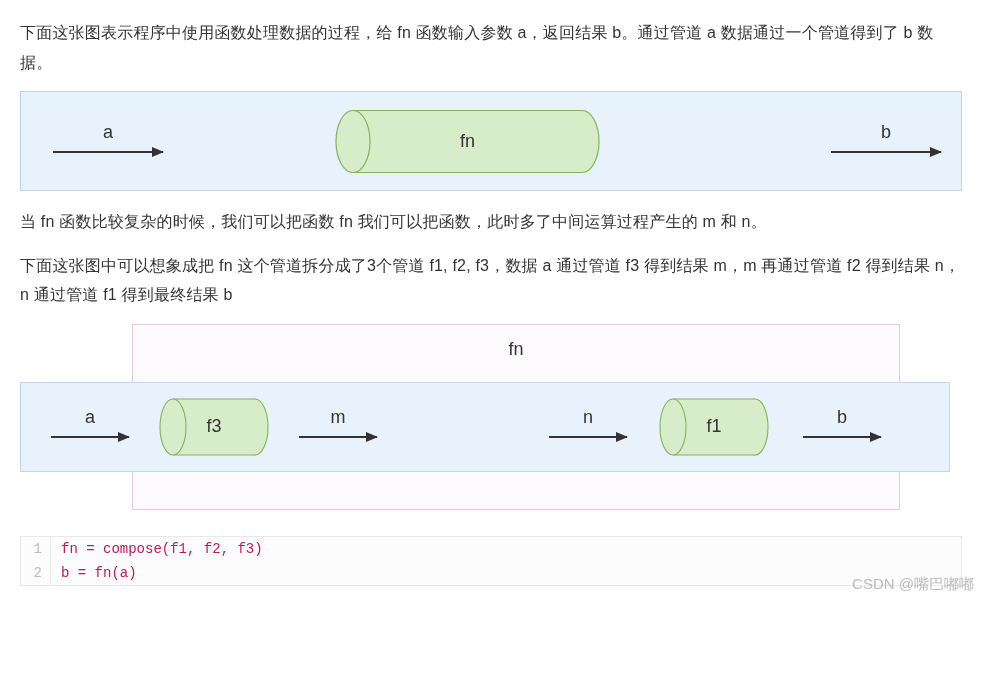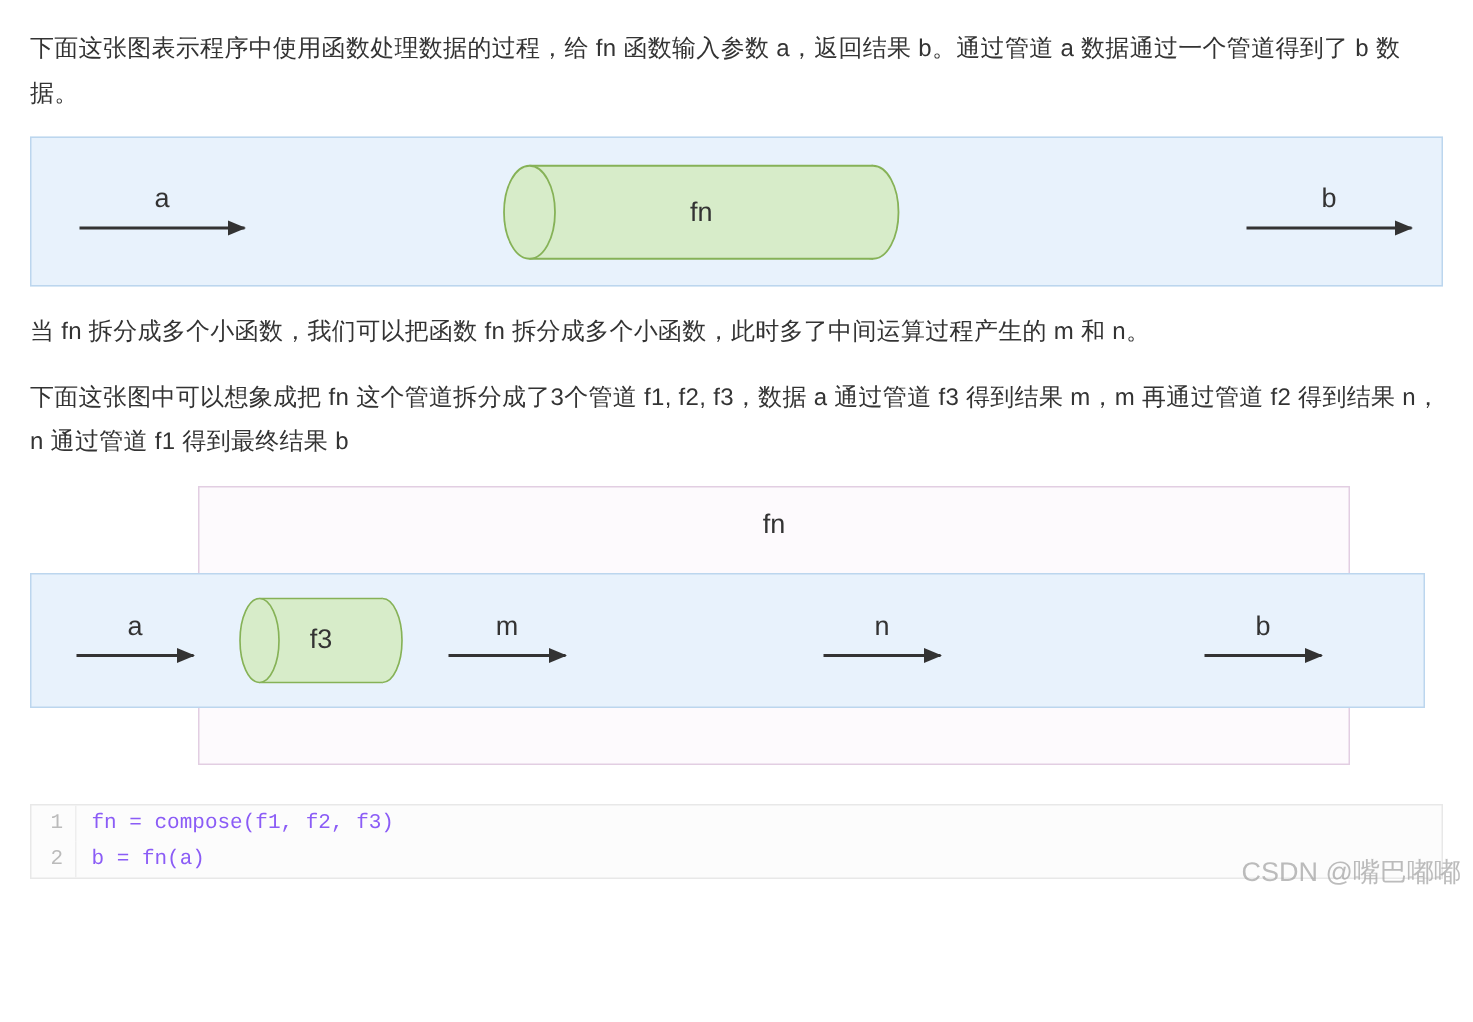--- a/index.html
+++ b/index.html
@@ -120,28 +120,28 @@
     text-align: right;
     color: #bbb;
     padding-right: 8px;
     border-right: 1px solid #eee;
     user-select: none;
     flex: 0 0 30px;
   }
   .codetxt {
     padding-left: 10px;
     white-space: pre;
-    color: #8b5cf6;
+    color: #be185d;
   }
 
   .watermark {
     position: absolute;
     right: 8px;
     bottom: 6px;
-    font-size: 18px;
+    font-size: 15px;
     color: rgba(160,160,160,0.7);
     pointer-events: none;
   }
 </style>
 </head>
 <body>
 
 <p>下面这张图表示程序中使用函数处理数据的过程，给 fn 函数输入参数 a，返回结果 b。通过管道 a 数据通过一个管道得到了 b 数据。</p>
 
 <div class="diagram d1">
@@ -160,21 +160,21 @@
     </svg>
     <span class="cyl-label">fn</span>
   </div>
 
   <div class="arrow-frame arrow-long" style="left:810px; top:24px;">
     <span class="arrow-label">b</span>
     <div class="arrow-line"></div>
   </div>
 </div>
 
-<p>当 fn 拆分成多个小函数，我们可以把函数 fn 拆分成多个小函数，此时多了中间运算过程产生的 m 和 n。</p>
+<p>当 fn 函数比较复杂的时候，我们可以把函数 fn 我们可以把函数，此时多了中间运算过程产生的 m 和 n。</p>
 
 <p>下面这张图中可以想象成把 fn 这个管道拆分成了3个管道 f1, f2, f3，数据 a 通过管道 f3 得到结果 m，m 再通过管道 f2 得到结果 n，n 通过管道 f1 得到最终结果 b</p>
 
 <div class="d2wrap">
   <div class="fn-box">
     <div class="fn-box-label">fn</div>
   </div>
   <div class="d2bar">
 
     <div class="arrow-frame arrow-short" style="left:30px; top:18px;">
@@ -197,20 +197,30 @@
       <span class="arrow-label">m</span>
       <div class="arrow-line"></div>
     </div>
 
 
     <div class="arrow-frame arrow-short" style="left:528px; top:18px;">
       <span class="arrow-label">n</span>
       <div class="arrow-line"></div>
     </div>
 
+    <div class="cylinder" style="left:638px; top:14px; width:110px; height:60px;">
+      <svg width="110" height="60" viewBox="0 0 110 60" style="position:absolute;left:0;top:0;">
+        <ellipse cx="96" cy="30" rx="13" ry="28" fill="#d7ecc9" stroke="#86b257" stroke-width="1.1"></ellipse>
+        <rect x="14" y="2" width="82" height="56" fill="#d7ecc9"></rect>
+        <line x1="14" y1="2" x2="96" y2="2" stroke="#86b257" stroke-width="1.1"></line>
+        <line x1="14" y1="58" x2="96" y2="58" stroke="#86b257" stroke-width="1.1"></line>
+        <ellipse cx="14" cy="30" rx="13" ry="28" fill="#d7ecc9" stroke="#86b257" stroke-width="1.1"></ellipse>
+      </svg>
+      <span class="cyl-label">f1</span>
+    </div>
 
     <div class="arrow-frame arrow-short" style="left:782px; top:18px;">
       <span class="arrow-label">b</span>
       <div class="arrow-line"></div>
     </div>
 
   </div>
 </div>
 
 <div class="codebox">

